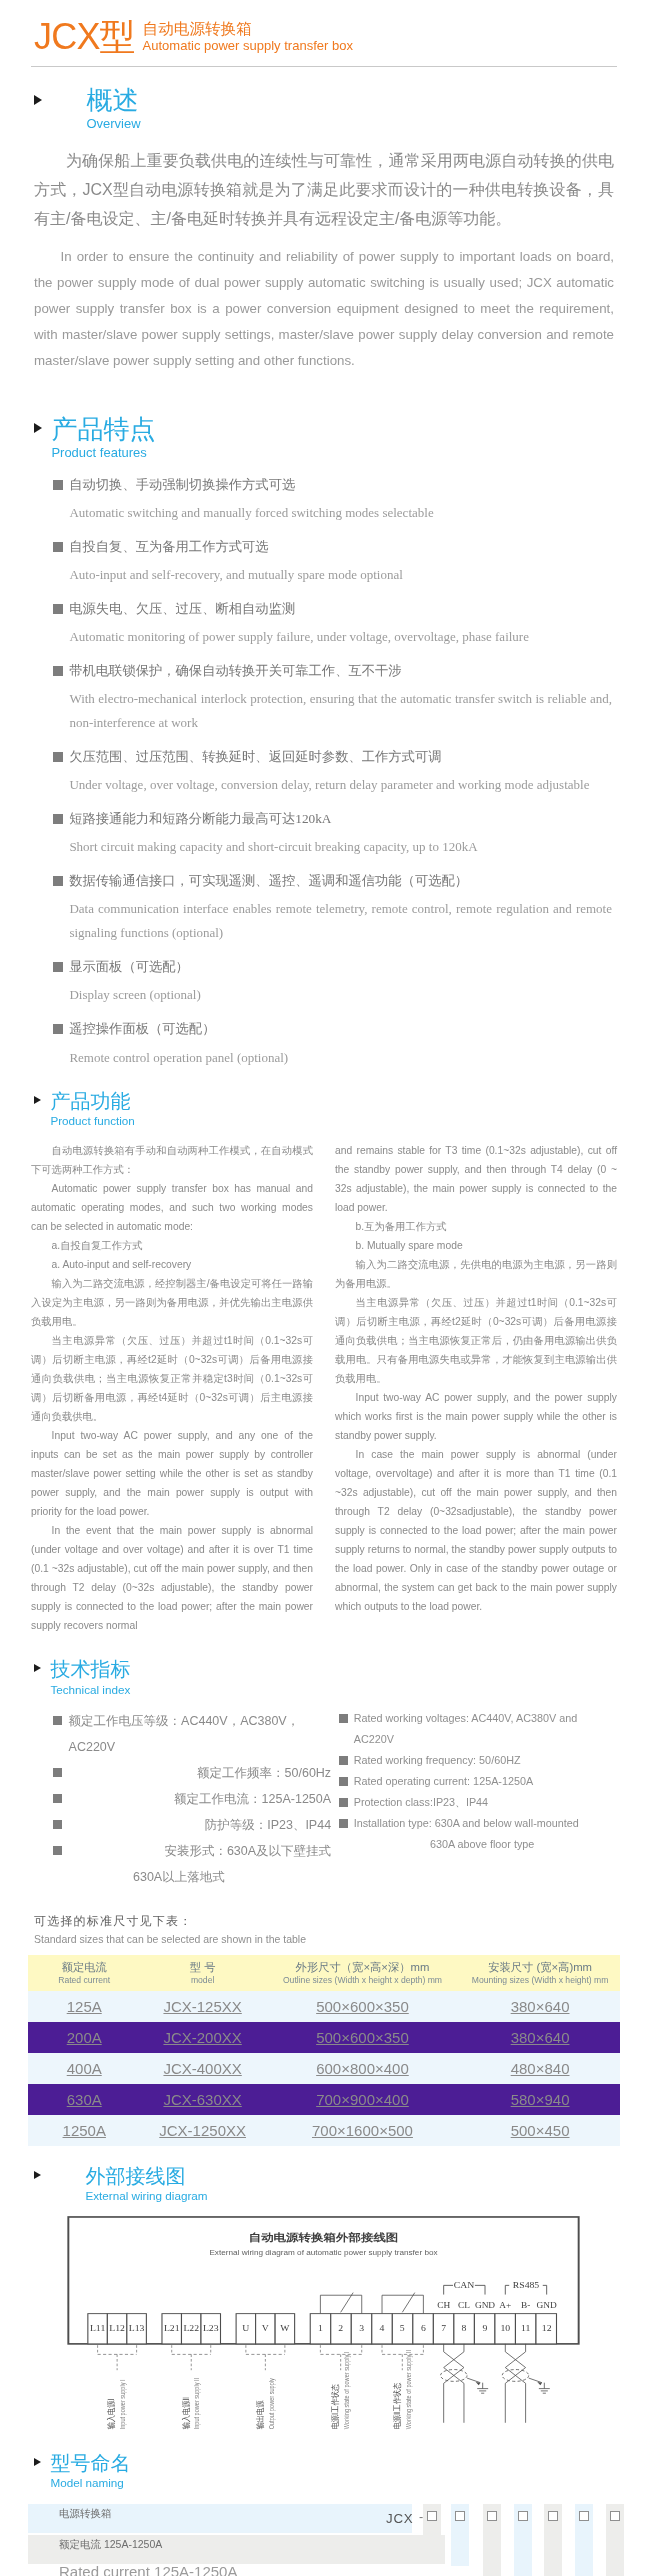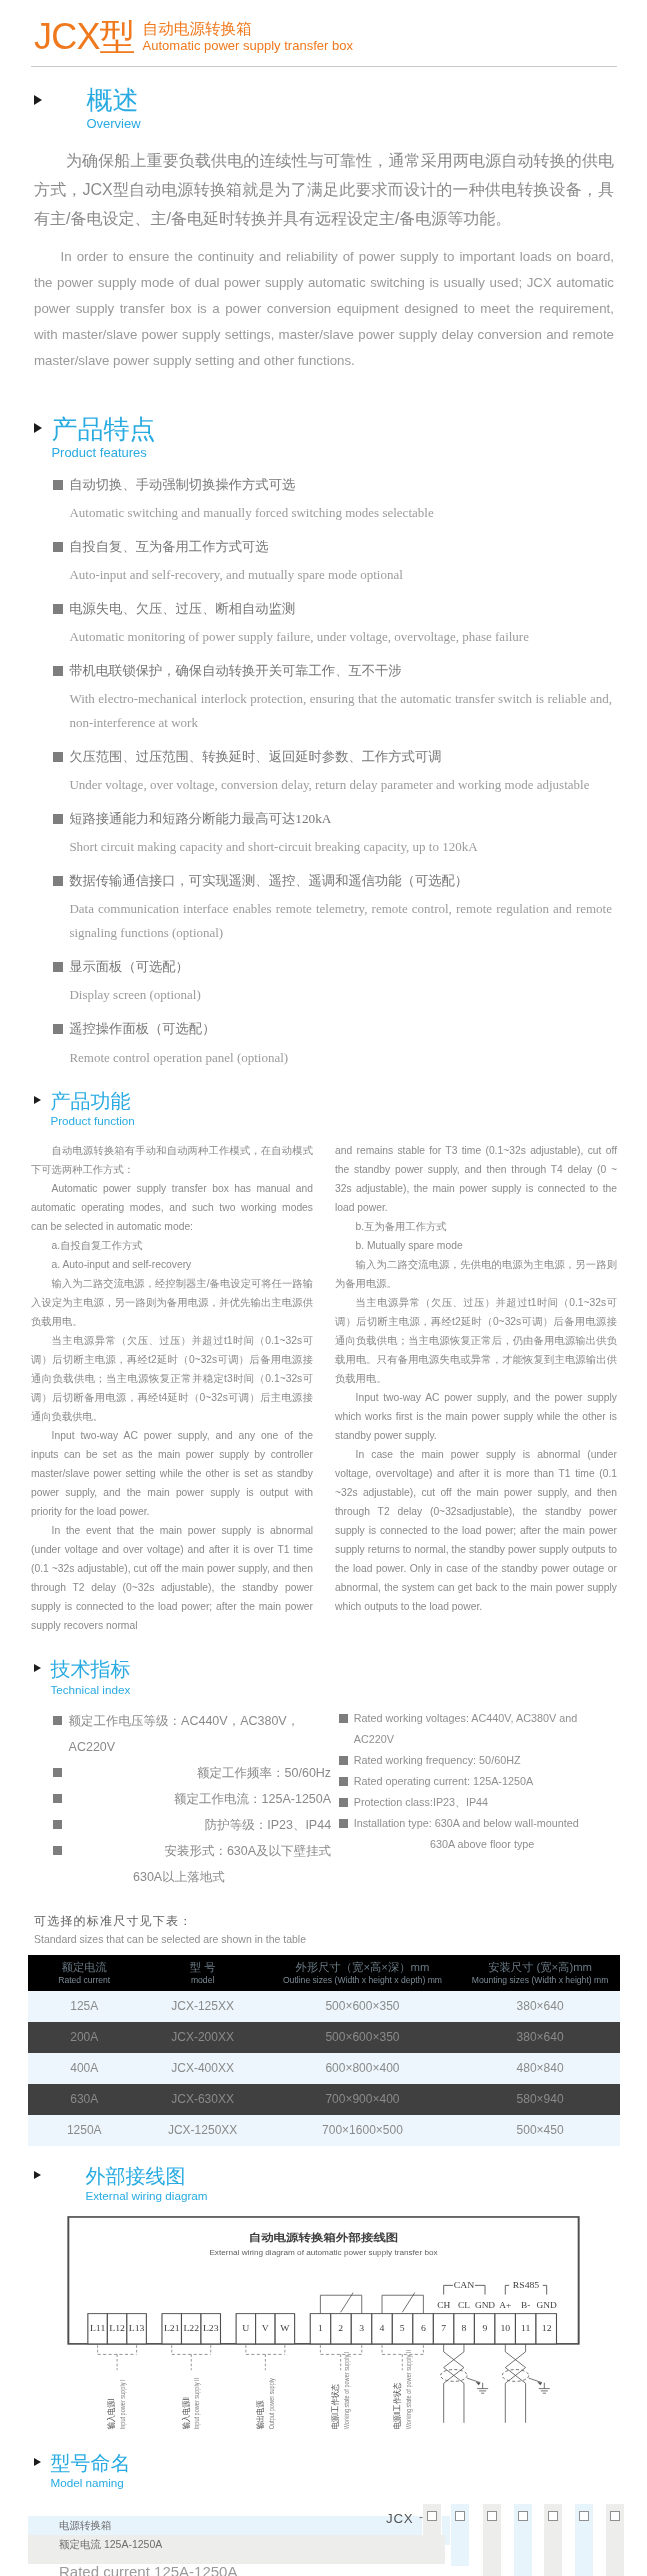--- a/index.html
+++ b/index.html
@@ -49,26 +49,26 @@
   .tech-col .sqr { width:9.4px; height:9.4px; margin-top:7.8px; }
   .tech-col.en .sqr { width:8.6px; height:8.6px; margin-top:6.2px; }
   .tech-extra-cn { font-size:12.5px; color:#8a8a8a; line-height:26px; padding-left:80px; }
   .tech-extra-en { font-size:10.8px; color:#8f8f8f; line-height:21px; padding-left:91px; }
 
   .note-cn { margin:23.4px 34px 0 34px; font-size:12px; color:#5f5f5f; letter-spacing:1.2px; }
   .note-en { margin:3.1px 34px 0 34px; font-size:10.5px; color:#8f8f8f; }
 
   
   table.sizes { margin:9.4px 28px 0 28px; width:592px; border-collapse:collapse; table-layout:fixed; }
-  table.sizes th { background:#000000; padding:4.7px 1.6px 5.5px; font-weight:normal; }
+  table.sizes th { background:#fef9c3; padding:4.7px 1.6px 5.5px; font-weight:normal; }
   .th-cn { font-size:11.3px; color:#697a85; }
   .th-en { font-size:8.6px; color:#7d8c96; margin-top:0.8px; }
-  table.sizes td { height:31px; text-align:center; font-size:12px; color:#8a8a8a; }
+  table.sizes td { height:31px; text-align:center; font-size:15px; color:#8a8a8a;text-decoration:underline; }
   tr.rA td { background:#edf6fc; }
-  tr.rB td { background:#404040; }
+  tr.rB td { background:#4c1d95; }
   .c1{width:19%;} .c2{width:21%;} .c3{width:33%;} .c4{width:27%;}
 
   
   .wiring-wrap { margin:11px 0 0 66px; }
 
   
   .ladder { position:relative; margin:14px 0 0 28px; width:607px; height:247px; }
   .lrow { position:absolute; left:0; height:29px; padding:2.3px 0 0 31px; }
   .lrow.blue { background:#e8f4fc; }
   .lrow.gray { background:#ededeb; }
@@ -444,21 +444,21 @@
   <div class="sec-head mt22">
     <span class="tri sm"></span>
     <div>
       <div class="sec-cn sm">型号命名</div>
       <div class="sec-en sm">Model naming</div>
     </div>
   </div>
 
   <div class="ladder">
 
-    <div class="lrow blue" style="top:12px;   width:440px;">
+    <div class="lrow blue" style="top:0;   width:384px;">
         <div class="lrow-cn">电源转换箱</div>
         <div class="lrow-en">Power transfer box</div>
       </div>
     <div class="lrow gray" style="top:31px;  width:417px;">
         <div class="lrow-cn">额定电流  125A-1250A</div>
         <div class="lrow-en">Rated current  125A-1250A</div>
       </div>
 
     <div class="stripe gray" style="left:394px; height:31px;">
         <div class="box"></div>

